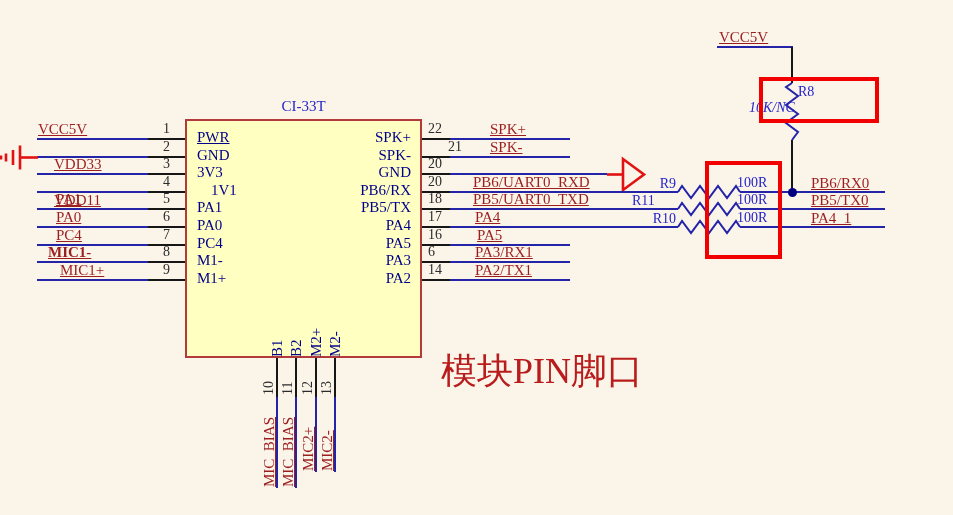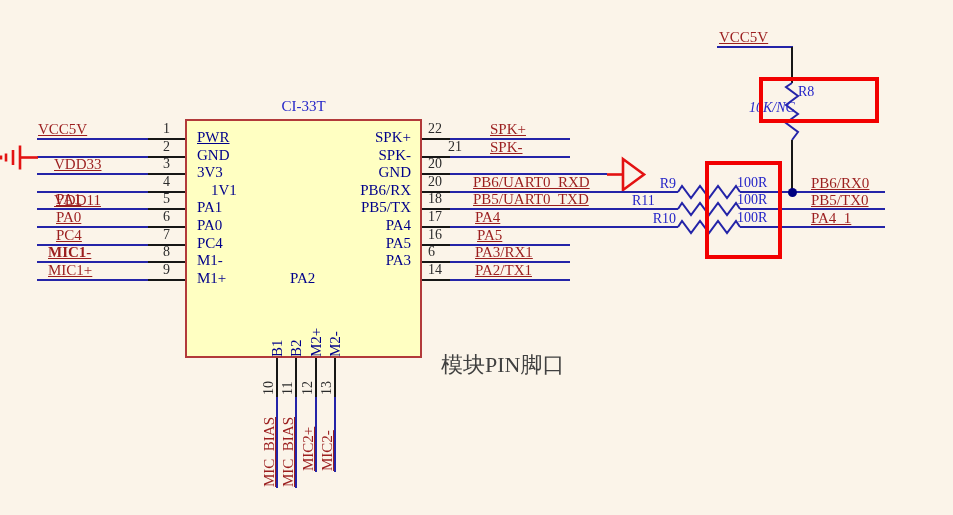--- a/index.html
+++ b/index.html
@@ -12,21 +12,21 @@
   .t{position:absolute;white-space:nowrap;line-height:1.05;}
   .num{color:#2b2b2b;font-size:14px;}
   .pname{color:#00008B;font-size:15px;}
   .net{color:#9B1E1E;font-size:15px;text-decoration:underline;}
   .des{color:#2424C8;font-size:14px;}
   .rot{transform-origin:0 0;transform:rotate(-90deg);height:16px;line-height:16px;}
   .redbox{position:absolute;border:4px solid #F20000;}
   .icbody{position:absolute;left:185px;top:119px;width:233px;height:235px;
           background:#FFFFC2;border:2px solid #B23A3A;}
   .ictitle{color:#2424C8;font-size:15px;}
-  .note{color:#404040;font-size:22px;}
+  .note{color:#b91c1c;font-size:36px;}
   svg{position:absolute;overflow:visible;}
 </style>
 </head>
 <body>
 
 <div class="canvas">
 
   <div class="icbody"></div>
   <div class="t ictitle" style="left:185px;top:99px;width:237px;text-align:center;">CI-33T</div>
 
@@ -83,21 +83,21 @@
   <div class="hw" style="left:37px;top:261px;width:111px;"></div>
   <div class="sh" style="left:148px;top:261px;width:37px;"></div>
   <div class="t num" style="left:140px;top:245px;width:30px;text-align:right;">8</div>
   <div class="t pname" style="left:197px;top:253px;">M1-</div>
   <div class="t net" style="left:48px;top:245px;font-weight:bold;">MIC1-</div>
 
   <div class="hw" style="left:37px;top:279px;width:111px;"></div>
   <div class="sh" style="left:148px;top:279px;width:37px;"></div>
   <div class="t num" style="left:140px;top:263px;width:30px;text-align:right;">9</div>
   <div class="t pname" style="left:197px;top:271px;">M1+</div>
-  <div class="t net" style="left:48px;top:263px;">MIC1+</div>
+  <div class="t net" style="left:60px;top:263px;">MIC1+</div>
 
   <div class="sh" style="left:422px;top:138px;width:28px;"></div>
   <div class="hw" style="left:450px;top:138px;width:120px;"></div>
   <div class="t num" style="left:428px;top:122px;width:30px;">22</div>
   <div class="t pname" style="left:290px;top:130px;width:121px;text-align:right;">SPK+</div>
   <div class="t net" style="left:490px;top:122px;">SPK+</div>
 
   <div class="sh" style="left:422px;top:156px;width:28px;"></div>
   <div class="hw" style="left:450px;top:156px;width:120px;"></div>
   <div class="t num" style="left:448px;top:140px;width:30px;">21</div>
@@ -141,21 +141,21 @@
 
   <div class="sh" style="left:422px;top:261px;width:28px;"></div>
   <div class="hw" style="left:450px;top:261px;width:120px;"></div>
   <div class="t num" style="left:428px;top:245px;width:30px;">6</div>
   <div class="t pname" style="left:290px;top:253px;width:121px;text-align:right;">PA3</div>
   <div class="t net" style="left:475px;top:245px;">PA3/RX1</div>
 
   <div class="sh" style="left:422px;top:279px;width:28px;"></div>
   <div class="hw" style="left:450px;top:279px;width:120px;"></div>
   <div class="t num" style="left:428px;top:263px;width:30px;">14</div>
-  <div class="t pname" style="left:290px;top:271px;width:121px;">PA2</div>
+  <div class="t pname" style="left:290px;top:271px;width:121px;text-align:right;">PA2</div>
   <div class="t net" style="left:475px;top:263px;">PA2/TX1</div>
 
   <svg style="left:678px;top:184px;" width="62" height="16">
     <polyline points="0,8 4,2 13,14 22,2 31,14 40,2 49,14 58,2 62,8" stroke="#2424A8" stroke-width="2" fill="none"></polyline>
   </svg>
   <div class="hw" style="left:740px;top:191px;width:145px;"></div>
   <div class="t des" style="left:632px;top:177px;width:44px;text-align:right;">R9</div>
   <div class="t des" style="left:737px;top:176px;">100R</div>
   <div class="t net" style="left:811px;top:176px;">PB6/RX0</div>
 

